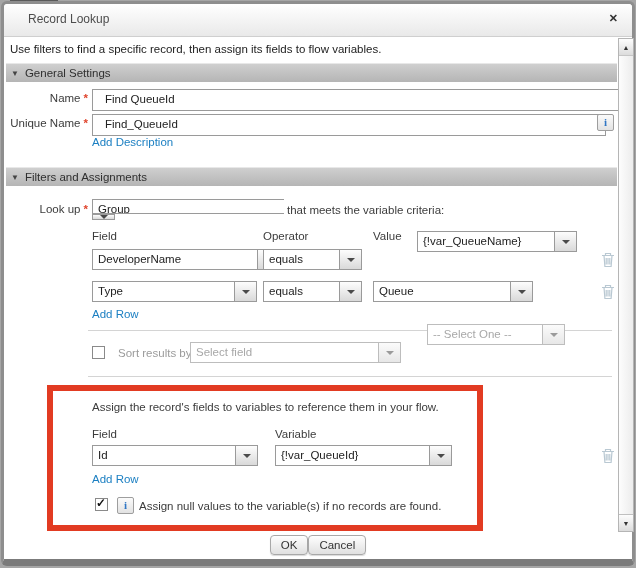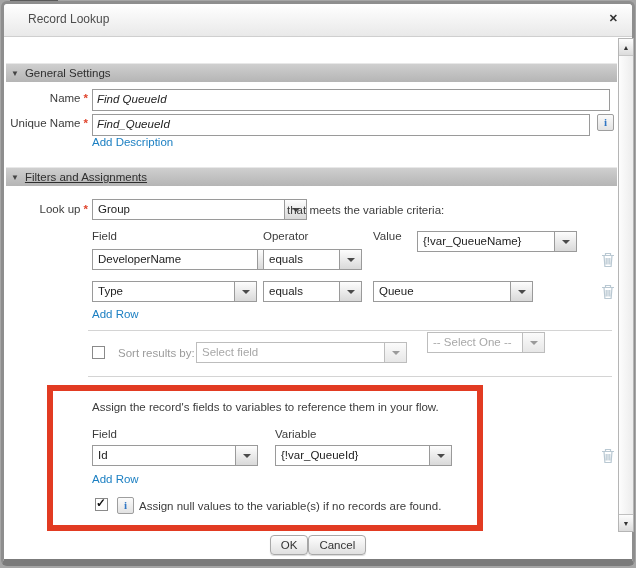--- a/index.html
+++ b/index.html
@@ -13,21 +13,21 @@
         border-radius:4px 4px 0 0;}
   .title{position:absolute;left:24px;top:8px;font-size:12px;color:#4d4d4d;}
   .close-x{position:absolute;right:14px;top:8px;font-size:11px;font-weight:bold;color:#333;cursor:pointer;}
   .intro{position:absolute;left:10px;top:43px;color:#222;}
   .secbar{position:absolute;left:6px;width:611px;height:18px;line-height:18px;
         background:linear-gradient(#cfcfcf,#b5b5b5);border-top:1px solid #e8e8e8;color:#2f2f2f;}
   .secbar .tri{display:inline-block;margin:0 6px 0 5px;font-size:8px;color:#444;vertical-align:1px;}
   .lbl{position:absolute;text-align:right;color:#3c3c3c;white-space:nowrap;}
   .req{color:#e0442c;font-weight:bold;margin-left:3px;}
   .tinput{position:absolute;height:18px;background:#fff;border:1px solid #9a9a9a;
-        padding:1px 4px;line-height:16px;color:#222;white-space:nowrap;overflow:hidden;font-style:italic;}
+        padding:1px 12px;line-height:16px;color:#222;white-space:nowrap;overflow:hidden;}
   .link{position:absolute;color:#1b7fc2;cursor:pointer;white-space:nowrap;}
   .hdr{position:absolute;color:#3c3c3c;white-space:nowrap;}
   .combo{position:absolute;height:21px;box-sizing:border-box;display:flex;}
   .combo-text{flex:1;background:#fff;border:1px solid #9a9a9a;border-right:none;
         padding:2px 5px;line-height:15px;white-space:nowrap;overflow:hidden;color:#222;}
   .combo-btn{width:21px;background:linear-gradient(#fdfdfd,#d9d9d9);border:1px solid #9a9a9a;
         display:flex;align-items:center;justify-content:center;cursor:pointer;}
   .combo-btn .arr{width:0;height:0;border-left:4px solid transparent;border-right:4px solid transparent;
         border-top:4px solid #4a4a4a;}
   .combo.disabled .combo-text{color:#a8a8a8;border-color:#bdbdbd;}
@@ -63,46 +63,47 @@
 
 <div class="page">
   <div class="artifact"></div>
   <div class="dialog-chrome"></div>
 
   <div class="titlebar">
     <div class="title">Record Lookup</div>
     <div class="close-x">✕</div>
   </div>
 
+  <div class="intro">Use filters to find a specific record, then assign its fields to flow variables.</div>
 
   <div class="secbar" style="top:63px;">
     <span class="tri">▼</span><span>General Settings</span>
   </div>
 
   <div class="lbl" style="left:8px;top:92px;width:80px;">
     <span>Name</span><span class="req">*</span>
   </div>
   <div class="tinput" style="left:92px;top:89px;width:508px;">Find QueueId</div>
 
   <div class="lbl" style="left:8px;top:117px;width:80px;">
     <span>Unique Name</span><span class="req">*</span>
   </div>
   <div class="tinput" style="left:92px;top:114px;width:488px;">Find_QueueId</div>
   <div class="info-btn" style="left:597px;top:114px;">i</div>
 
   <div class="link" style="left:92px;top:136px;">Add Description</div>
 
-  <div class="secbar" style="top:167px;text-decoration:underline;">
+  <div class="secbar" style="top:167px;">
     <span class="tri">▼</span><span>Filters and Assignments</span>
   </div>
 
   <div class="lbl" style="left:8px;top:203px;width:80px;">
     <span>Look up</span><span class="req">*</span>
   </div>
-  <div class="combo" style="left:92px;top:199px;width:215px;">
+  <div class="combo" style="left:92px;top:199px;width:192px;flex-direction:column;">
     <div class="combo-text">Group</div>
     <div class="combo-btn">
         <span class="arr"></span>
       </div>
   </div>
   <div class="hdr" style="left:287px;top:204px;">that meets the variable criteria:</div>
 
   <div class="hdr" style="left:92px;top:230px;">Field</div>
   <div class="hdr" style="left:263px;top:230px;">Operator</div>
   <div class="hdr" style="left:373px;top:230px;">Value</div>
@@ -150,27 +151,27 @@
   <svg class="trash" style="left:601px;top:284px;" viewBox="0 0 14 16">
     <path d="M1 3.5h12 M4.5 3.5V1.5h5v2 M3 3.5l.9 11h6.2l.9-11 M5.2 6v6.5 M7 6v6.5 M8.8 6v6.5" stroke="#b9c8d2" stroke-width="1.2" fill="none"></path>
   </svg>
 
   <div class="link" style="left:92px;top:308px;">Add Row</div>
 
   <div class="divider" style="left:88px;top:330px;width:524px;"></div>
 
   <div class="checkbox" style="left:92px;top:346px;"></div>
   <div class="hdr gray" style="left:118px;top:347px;">Sort results by:</div>
-  <div class="combo disabled" style="left:196px;top:342px;width:211px;">
+  <div class="combo disabled" style="left:190px;top:342px;width:211px;">
     <div class="combo-text">Select field</div>
     <div class="combo-btn">
         <span class="arr"></span>
       </div>
   </div>
-  <div class="combo disabled" style="left:427px;top:332px;width:118px;">
+  <div class="combo disabled" style="left:427px;top:324px;width:138px;">
     <div class="combo-text">-- Select One --</div>
     <div class="combo-btn">
         <span class="arr"></span>
       </div>
   </div>
 
   <div class="divider" style="left:88px;top:376px;width:524px;"></div>
 
   <div class="redbox"></div>
 

